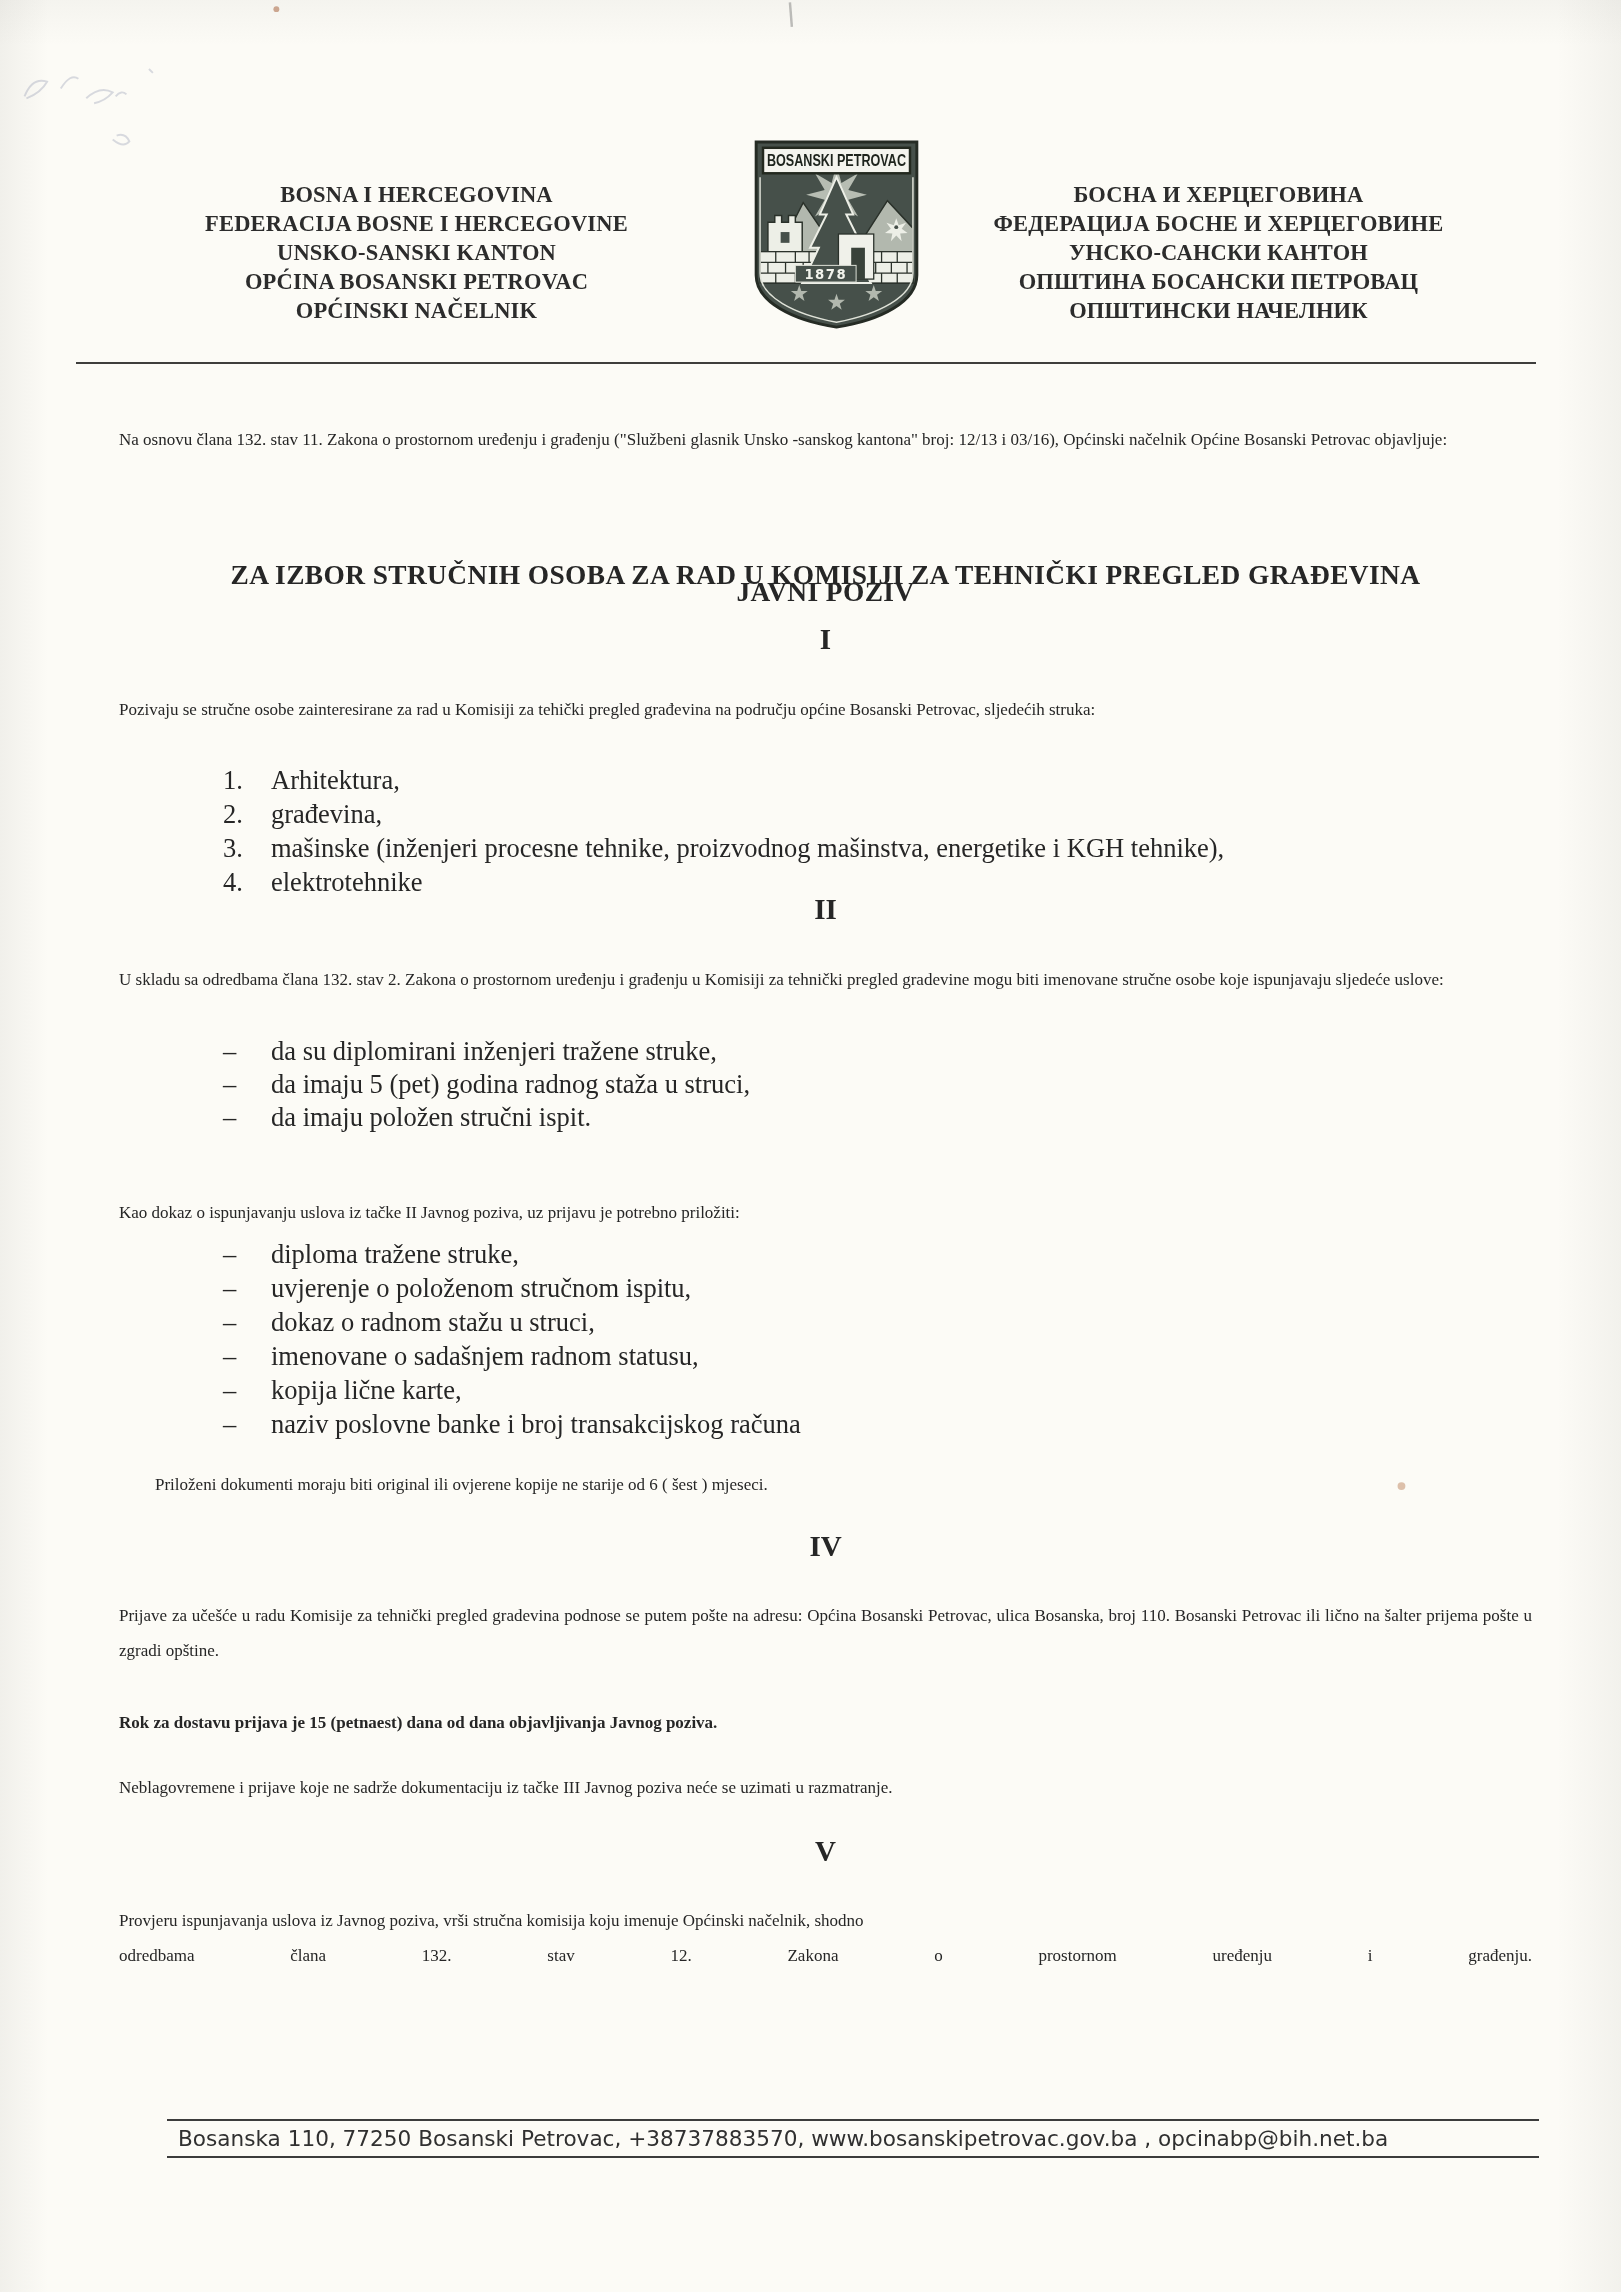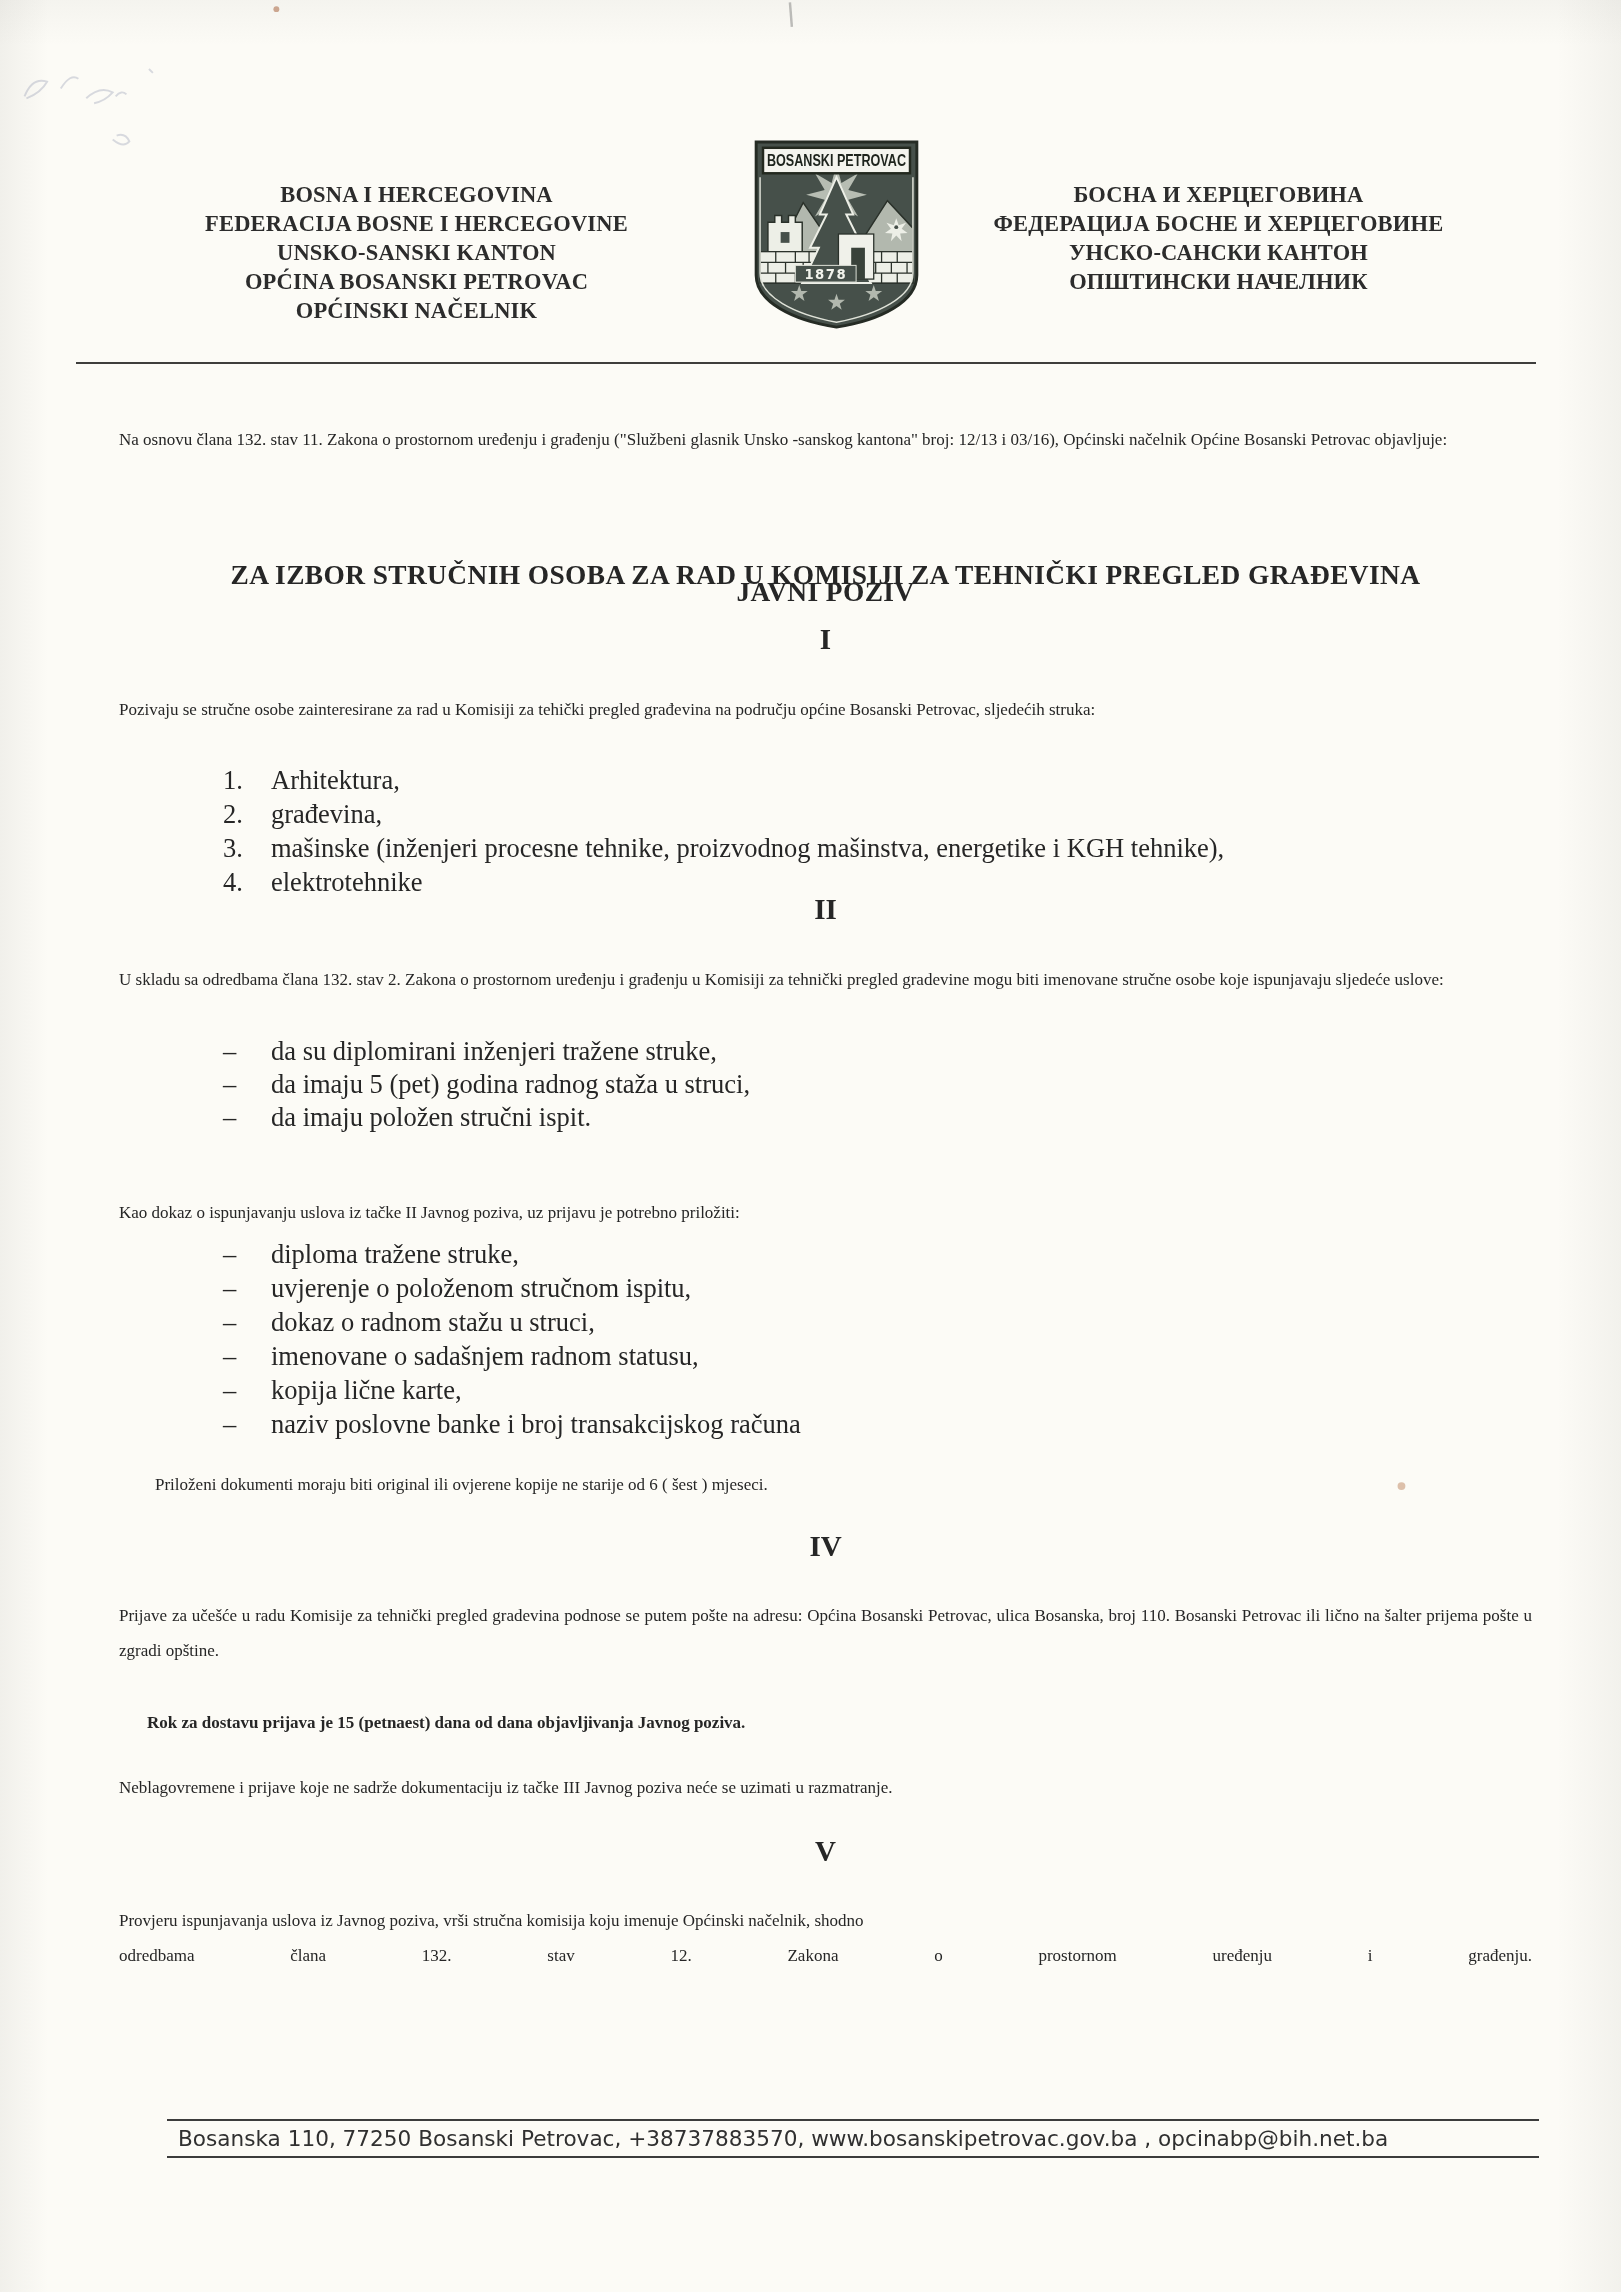--- a/index.html
+++ b/index.html
@@ -30,21 +30,21 @@
   .t1{top:540px;margin-top:37px;}
   .t2{top:560px;}
   .numeral{font-weight:bold;font-size:29px;}
   .n1{top:623px;} .n2{top:893px;} .n3{top:1132px;} .n4{top:1530px;} .n5{top:1835px;}
   .p-intro{top:422px;}
   .p-s1{top:692px;}
   .p-s2{top:962px;}
   .p-s3{top:1195px;}
   .p-note{top:1467px;margin-left:36px;}
   .p-s4{top:1598px;}
-  .p-deadline{top:1705px;font-weight:bold;text-align:left;margin-left:28px;}
+  .p-deadline{top:1705px;font-weight:bold;text-align:left;}
   .p-late{top:1770px;text-align:left;}
   .p-s5{top:1903px;}
   .spread{text-align:justify;text-align-last:justify;-moz-text-align-last:justify;}
   .list{position:absolute;left:223px;width:1308px;font-size:26.5px;}
   .l1{top:763px;line-height:34px;}
   .l2{top:1035px;line-height:33px;}
   .l3{top:1237px;line-height:34px;}
   .li{display:flex;align-items:baseline;}
   .mk{width:48px;flex:0 0 48px;}
   .tx{flex:1;}
@@ -112,20 +112,21 @@
       <rect x="11" y="10" width="150" height="26" fill="#f4f4ee" stroke="#23291f" stroke-width="2.5"></rect>
       <text x="86" y="29" text-anchor="middle" font-size="16" font-weight="bold" fill="#1d231c" font-family="'Liberation Sans',sans-serif" textLength="142" lengthAdjust="spacingAndGlyphs">BOSANSKI PETROVAC</text>
       <path d="M8,40 V138 C8,162 43,180 86,188 C129,180 164,162 164,138 V40" fill="none" stroke="#dfe2d8" stroke-width="1.5"></path>
     </svg>
   </div>
 
   <div class="hdr-col hdr-right">
     <div>БОСНА И ХЕРЦЕГОВИНА</div>
     <div>ФЕДЕРАЦИЈА БОСНЕ И ХЕРЦЕГОВИНЕ</div>
     <div>УНСКО-САНСКИ КАНТОН</div>
+    <div>ОПШТИНА БОСАНСКИ ПЕТРОВАЦ</div>
     <div>ОПШТИНСКИ НАЧЕЛНИК</div>
   </div>
 
   <div class="rule hdr-rule"></div>
 
   <p class="para p-intro">Na osnovu člana 132. stav 11. Zakona o prostornom uređenju i građenju ("Službeni glasnik Unsko -sanskog kantona" broj: 12/13 i 03/16), Općinski načelnik Općine Bosanski Petrovac objavljuje:</p>
 
   <div class="center title t1">JAVNI POZIV</div>
   <div class="center title t2">ZA IZBOR STRUČNIH OSOBA ZA RAD U KOMISIJI ZA TEHNIČKI PREGLED GRAĐEVINA</div>
 

